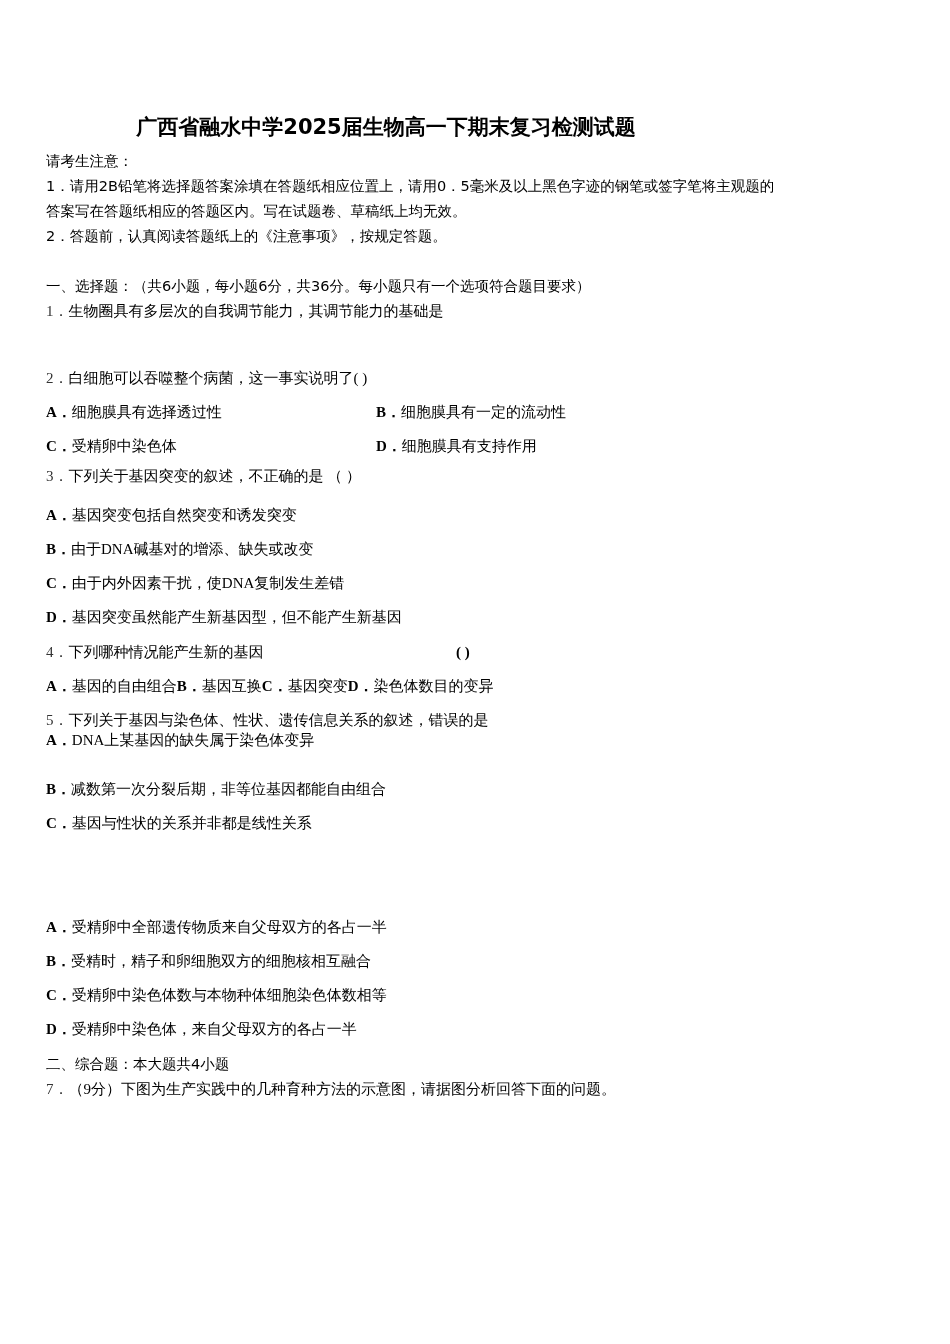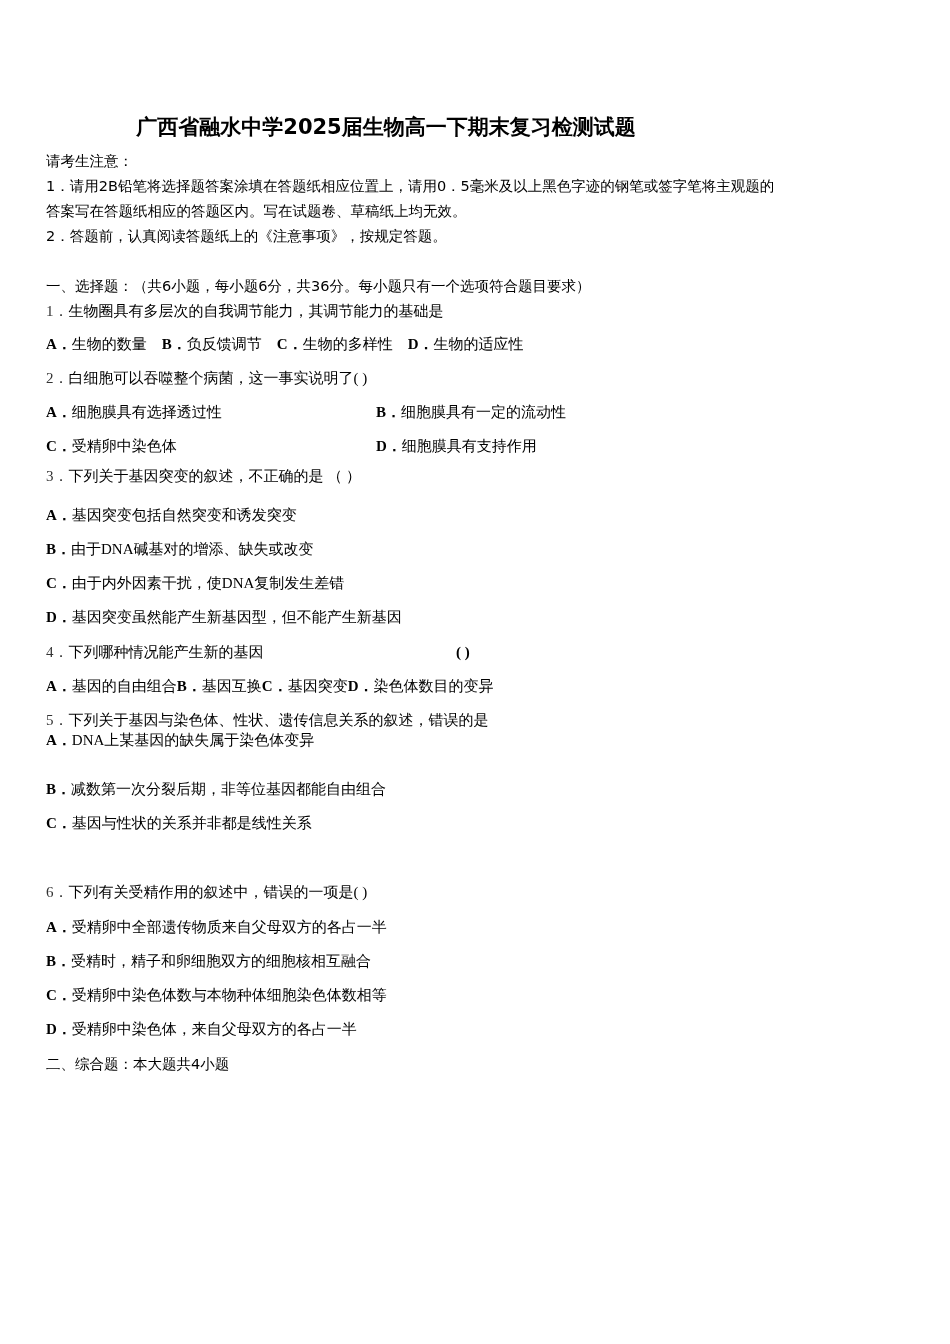--- a/index.html
+++ b/index.html
@@ -22,26 +22,20 @@
 
   <div class="line notice" style="top:151px;">请考生注意：</div>
   <div class="line notice" style="top:176px;">1．请用2B铅笔将选择题答案涂填在答题纸相应位置上，请用0．5毫米及以上黑色字迹的钢笔或签字笔将主观题的</div>
   <div class="line notice" style="top:201px;">答案写在答题纸相应的答题区内。写在试题卷、草稿纸上均无效。</div>
   <div class="line notice" style="top:226px;">2．答题前，认真阅读答题纸上的《注意事项》，按规定答题。</div>
 
   <div class="line notice" style="top:276px;">一、选择题：（共6小题，每小题6分，共36分。每小题只有一个选项符合题目要求）</div>
 
   <div class="line" style="top:301px;">
     <span class="qnum">1．</span><span>生物圈具有多层次的自我调节能力，其调节能力的基础是</span>
-  </div>
-  <div class="line" style="top:334px;">
-    <span class="opt-letter">A．</span><span>生物的数量</span>&nbsp;&nbsp;&nbsp;
-    <span class="opt-letter">B．</span><span>负反馈调节</span>&nbsp;&nbsp;&nbsp;
-    <span class="opt-letter">C．</span><span>生物的多样性</span>&nbsp;&nbsp;&nbsp;
-    <span class="opt-letter">D．</span><span>生物的适应性</span>
   </div>
 
   <div class="line" style="top:368px;">
     <span class="qnum">2．</span><span>白细胞可以吞噬整个病菌，这一事实说明了( )</span>
   </div>
   <div class="line" style="top:402px;">
     <span class="opt-letter">A．</span><span>细胞膜具有选择透过性</span>
   </div>
   <div class="line" style="top:402px; left:376px;">
     <span class="opt-letter">B．</span><span>细胞膜具有一定的流动性</span>
@@ -83,31 +77,31 @@
   <div class="line" style="top:730px;">
     <span class="opt-letter">A．</span><span>DNA上某基因的缺失属于染色体变异</span>
   </div>
   <div class="line" style="top:779px;">
     <span class="opt-letter">B．</span><span>减数第一次分裂后期，非等位基因都能自由组合</span>
   </div>
   <div class="line" style="top:813px;">
     <span class="opt-letter">C．</span><span>基因与性状的关系并非都是线性关系</span>
   </div>
 
-  <div class="line" style="top:882px;">
-    <span class="qnum">6．</span><span>下列有关受精作用的叙述中，错误的一项是(      )</span>
-  </div>
   <div class="line" style="top:951px;">
     <span class="opt-letter">B．</span><span>受精时，精子和卵细胞双方的细胞核相互融合</span>
   </div>
   <div class="line" style="top:917px;">
     <span class="opt-letter">A．</span><span>受精卵中全部遗传物质来自父母双方的各占一半</span>
   </div>
   <div class="line" style="top:985px;">
     <span class="opt-letter">C．</span><span>受精卵中染色体数与本物种体细胞染色体数相等</span>
   </div>
   <div class="line" style="top:1019px;">
     <span class="opt-letter">D．</span><span>受精卵中染色体，来自父母双方的各占一半</span>
   </div>
 
   <div class="line notice" style="top:1054px;">二、综合题：本大题共4小题</div>
+  <div class="line" style="top:1079px;">
+    <span class="qnum">7．</span><span>（9分）下图为生产实践中的几种育种方法的示意图，请据图分析回答下面的问题。</span>
+  </div>
 
 </div>
 
 </body></html>

